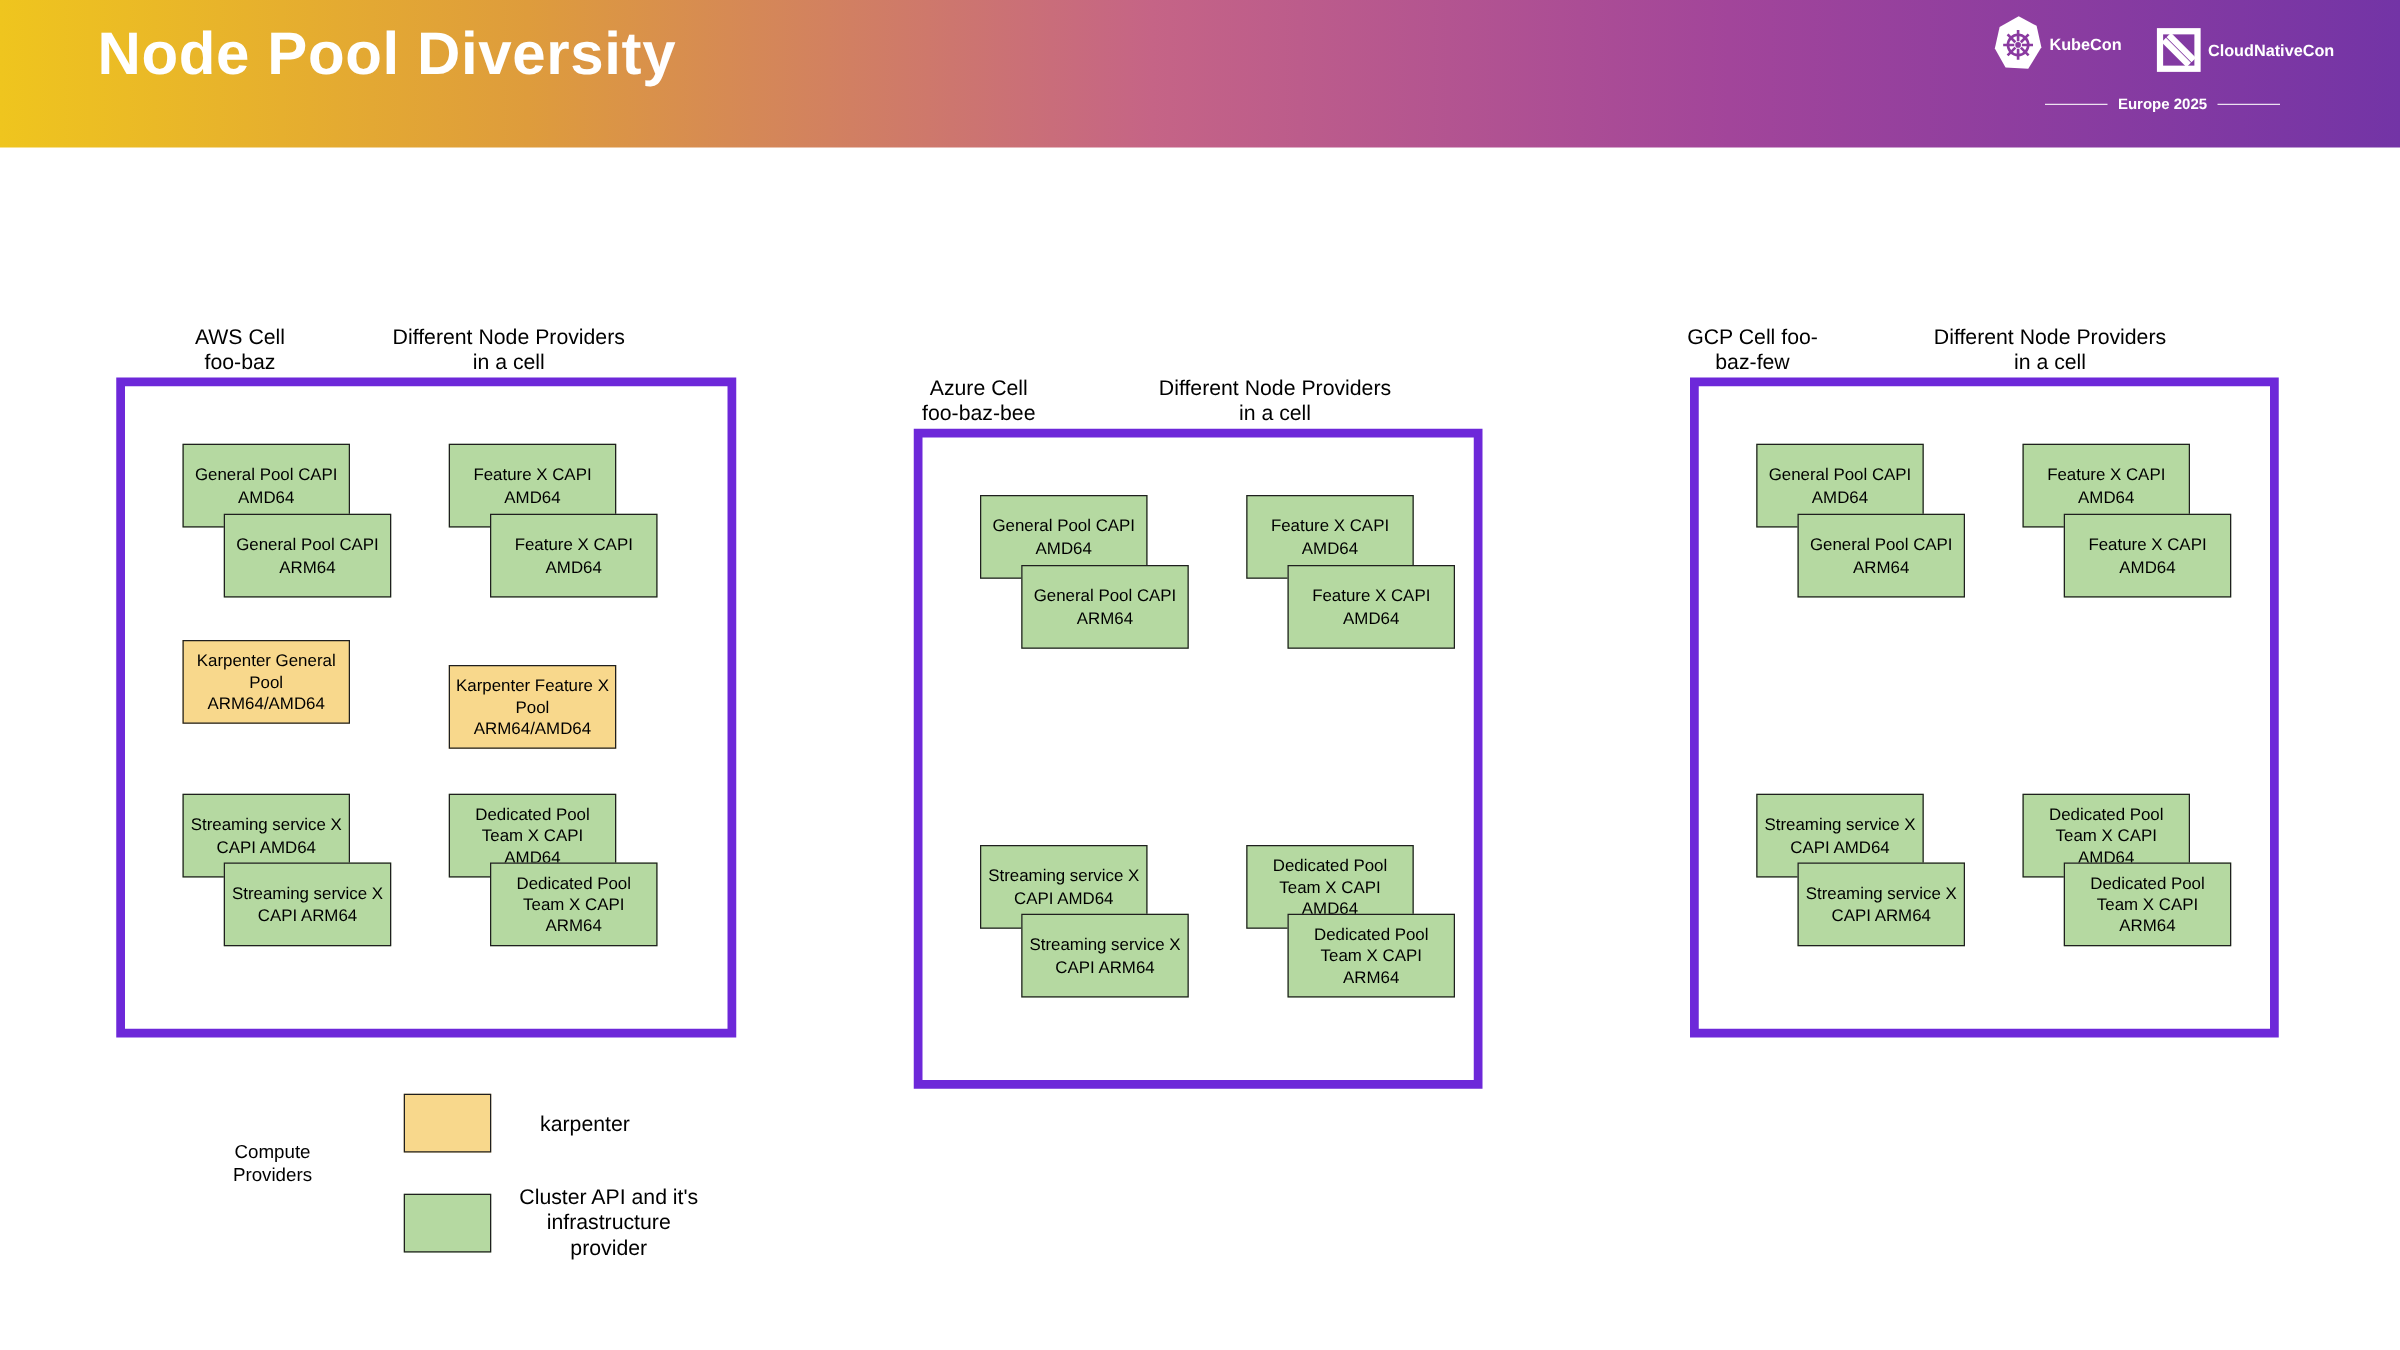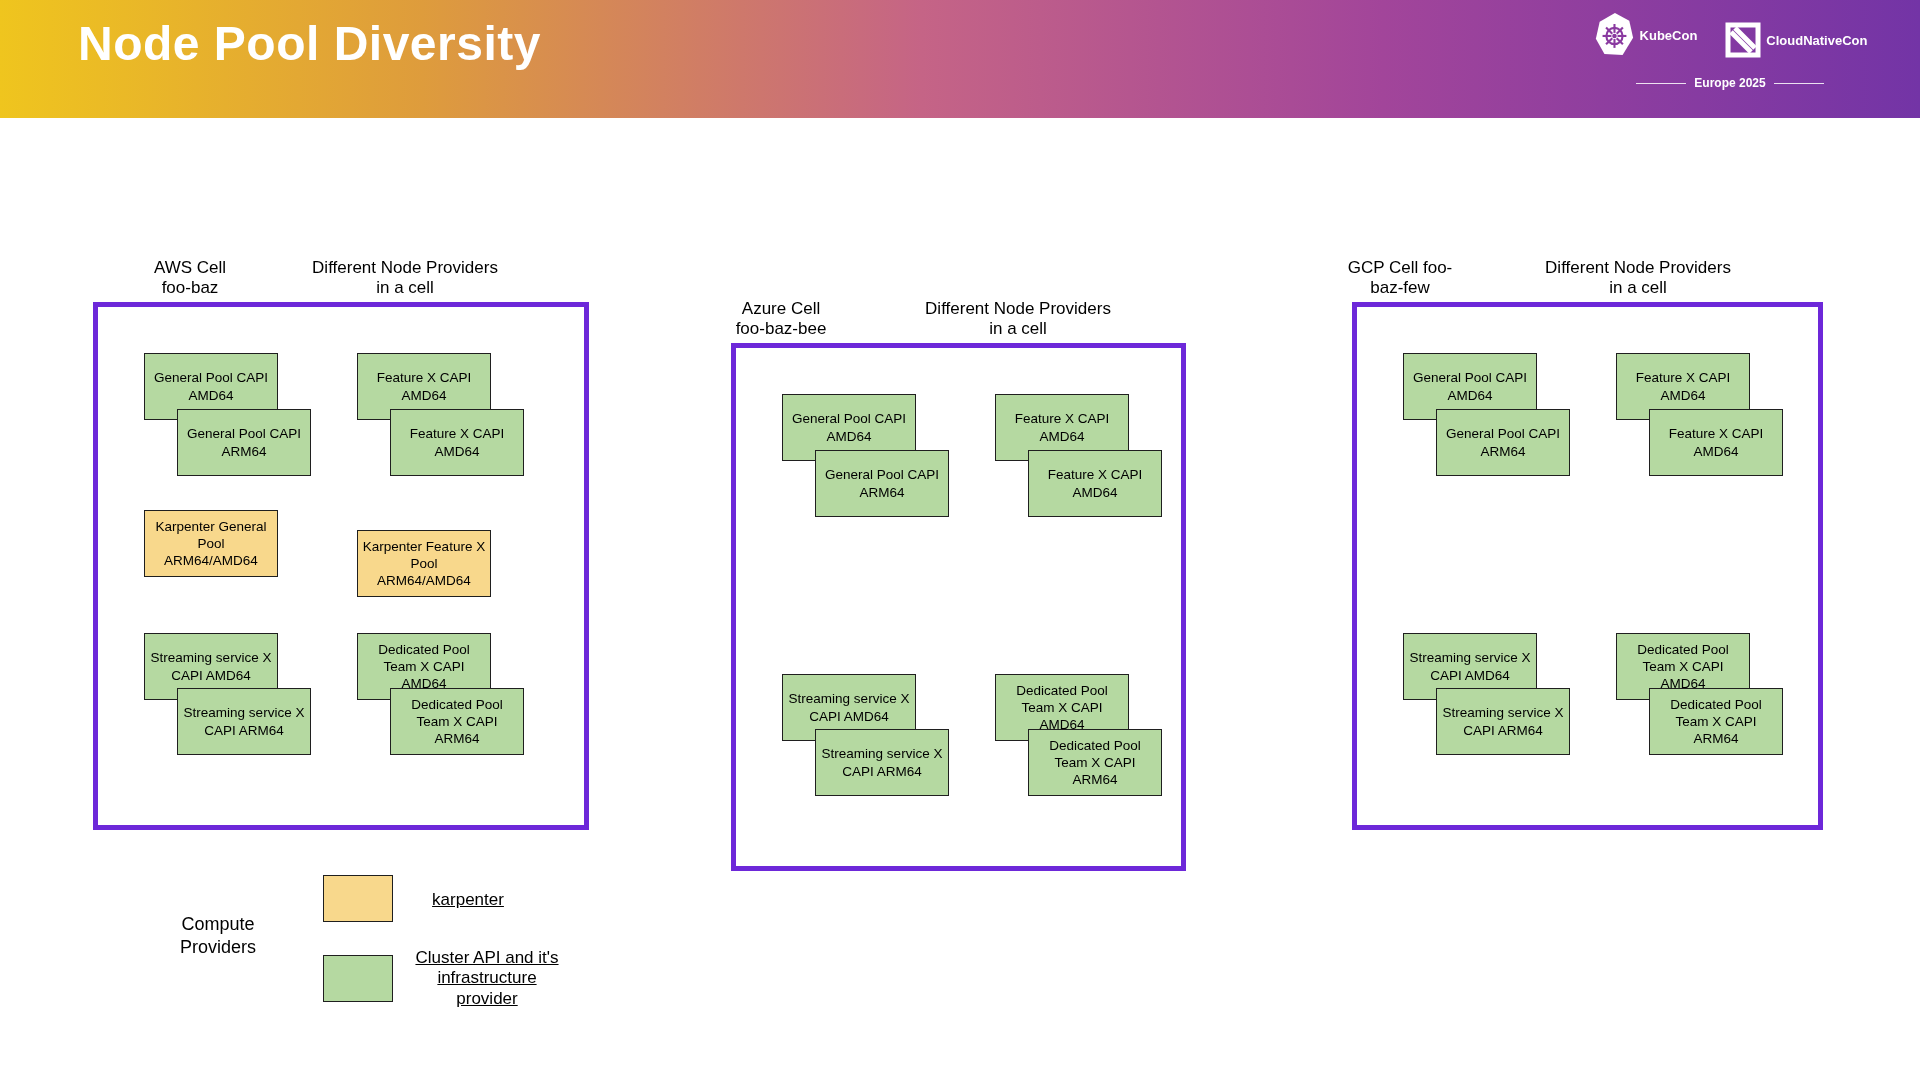--- a/index.html
+++ b/index.html
@@ -31,21 +31,21 @@
   .logo-row { display: flex; justify-content: center; align-items: flex-end; gap: 28px; }
   .logo { display: flex; align-items: center; gap: 5px; }
   .logo-label { font-weight: bold; font-size: 13px; white-space: nowrap; }
   .event-row { display: flex; align-items: center; justify-content: center; gap: 8px; margin-top: 18px; }
   .event-rule { width: 50px; height: 1px; background: #fff; opacity: 0.85; }
   .event-label { font-weight: bold; font-size: 12px; white-space: nowrap; }
 
   
   .cell {
     position: absolute; top: 302px; height: 528px;
-    background: #fff; border: 5px solid #6d28d9;
+    background: #fff; border: 7px solid #6d28d9;
   }
   .cell-aws   { left: 93px;   width: 496px; }
   .cell-azure { left: 731px;  width: 455px; margin-top: 41px; }
   .cell-gcp   { left: 1352px; width: 471px; padding-left: 30px; }
 
   .cell-title, .cell-subtitle {
     position: absolute; bottom: 100%; margin-bottom: 8px;
     transform: translateX(-50%);
     text-align: center; font-size: 17px; line-height: 1.22;
     white-space: pre-line; width: max-content; color: #000;
@@ -72,28 +72,28 @@
   .p-k1     { left: 46px;  top: 203px; }
   .p-k2     { left: 259px; top: 203px; }
   .p-s-back { left: 46px;  top: 326px; }
   .p-s-front{ left: 79px;  top: 381px; }
   .p-d-back { left: 259px; top: 326px; }
   .p-d-front{ left: 292px; top: 381px; }
 
   
   .legend-title {
     position: absolute; left: 150px; top: 913px; width: 136px;
-    text-align: center; font-size: 18px; line-height: 1.25; white-space: pre-line;
+    text-align: center; font-size: 15px; line-height: 1.25; white-space: pre-line;
   }
   .swatch {
     position: absolute; width: 70px; height: 47px; border: 1.5px solid #1f1f1f;
   }
   .swatch-karpenter { left: 323px; top: 875px; }
   .swatch-capi      { left: 323px; top: 955px; }
-  .legend-label { position: absolute; text-align: center; font-size: 17px; line-height: 1.2; white-space: pre-line; text-decoration: underline; }
+  .legend-label { position: absolute; text-align: center; font-size: 17px; line-height: 1.2; white-space: pre-line; }
   .legend-label-karpenter { left: 398px; top: 890px; width: 140px; }
   .legend-label-capi      { left: 402px; top: 948px; width: 170px; }
 </style>
 </head>
 <body>
 
 <header class="titlebar">
   <h1 class="slide-title">Node Pool Diversity</h1>
 
   <div class="logos">

